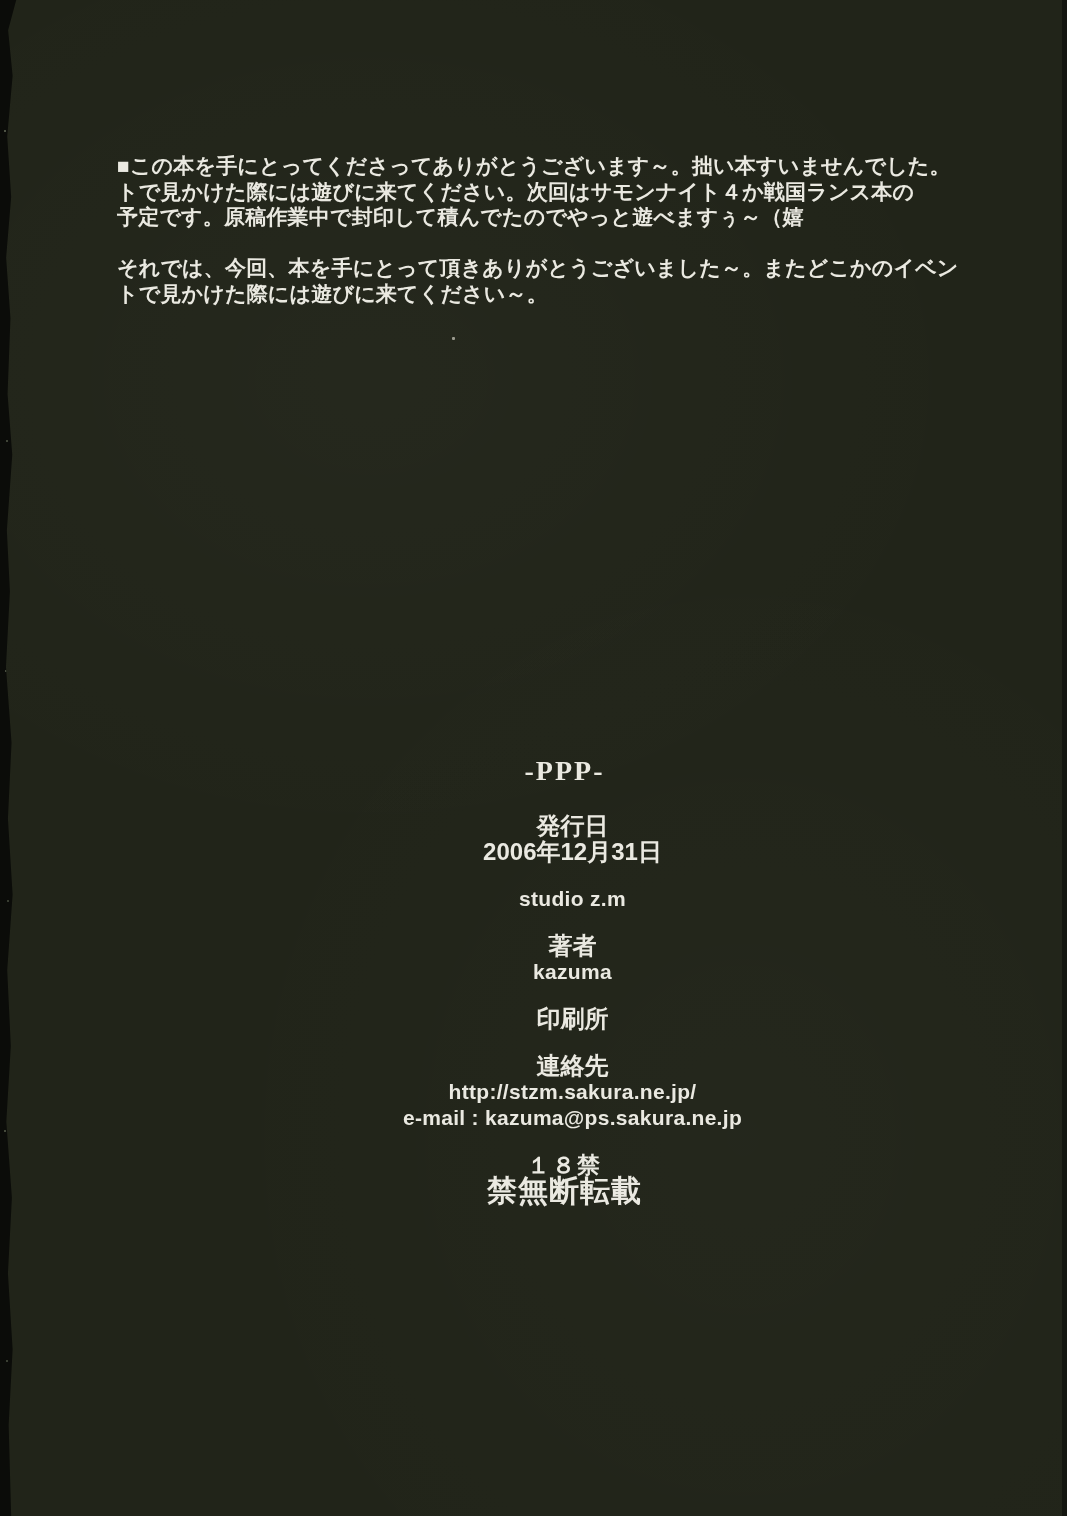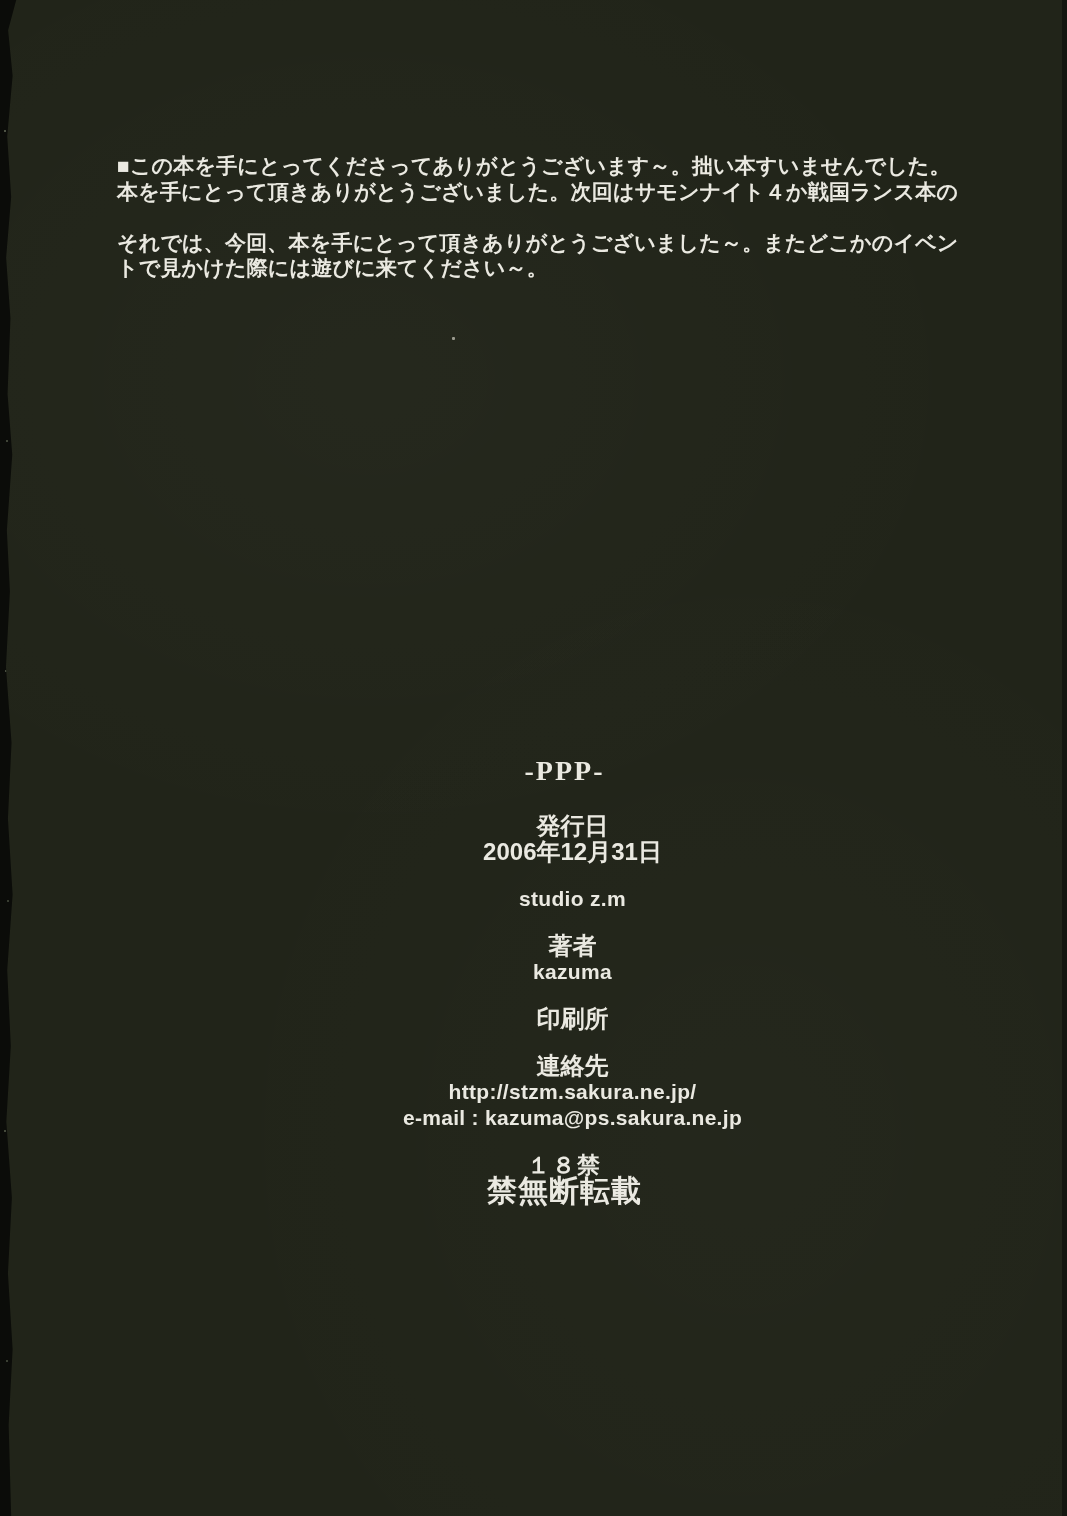--- a/index.html
+++ b/index.html
@@ -115,21 +115,22 @@
 </head>
 <body>
 
 <div class="page">
 
   <div class="torn-edge"></div>
   <div class="speck"></div>
 
   <div class="afterword">
     <div class="aw-line">■この本を手にとってくださってありがとうございます～。拙い本すいませんでした。</div>
-    <div class="aw-line">本を手にとって頂きありがとうございました。次回はサモンナイト４か戦国ランス本の</div>
+    <div class="aw-line">トで見かけた際には遊びに来てください。次回はサモンナイト４か戦国ランス本の</div>
+    <div class="aw-line">予定です。原稿作業中で封印して積んでたのでやっと遊べますぅ～（嬉</div>
     <div class="aw-line para2-start">それでは、今回、本を手にとって頂きありがとうございました～。またどこかのイベン</div>
     <div class="aw-line">トで見かけた際には遊びに来てください～。</div>
   </div>
 
   <div class="colophon">
     <div class="colophon-title">-PPP-</div>
 
     <div class="c-section">
       <div class="c-label">発行日</div>
       <div class="c-value">2006年12月31日</div>

